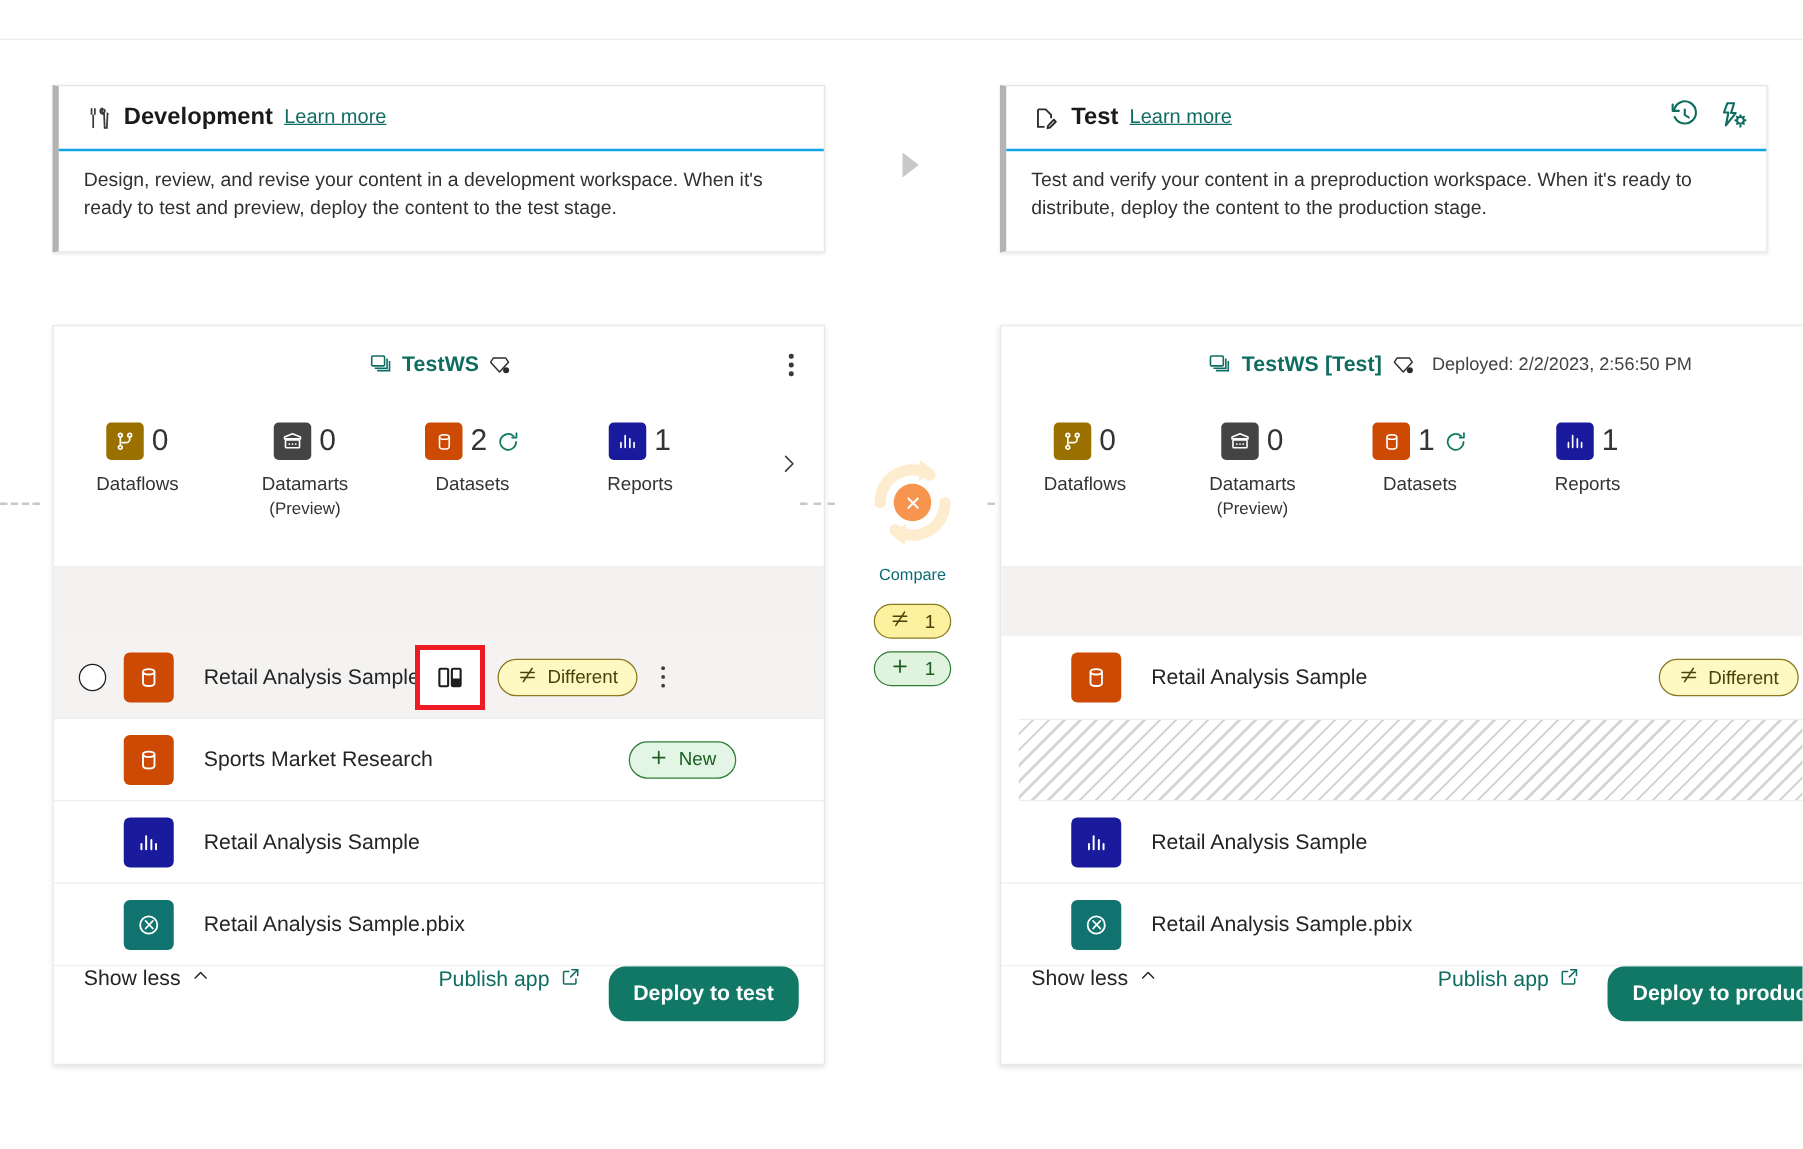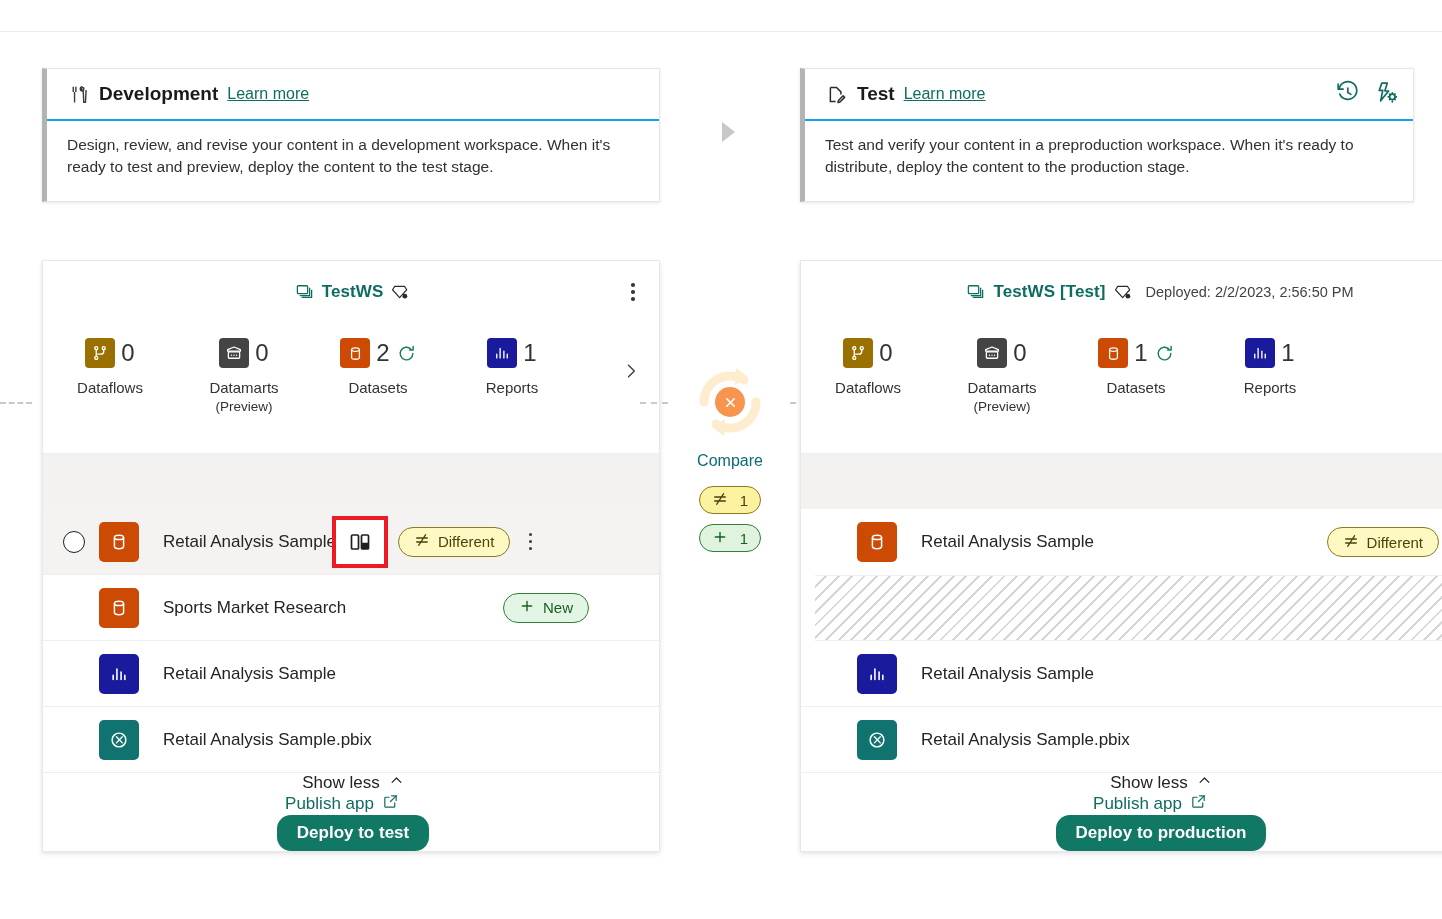--- a/index.html
+++ b/index.html
@@ -124,21 +124,21 @@
   .pill.new{ background:#e3f5e4; border:1px solid #2f7d36; color:#1b5e20; }
   .row-kebab{ margin-left:10px; }
   .striped-row{
     height:66px; margin:0 14px;
     border-bottom:1px solid #eeeeee;
     background-image:repeating-linear-gradient(135deg, #ffffff 0px, #ffffff 7px, #d6d6d6 7px, #d6d6d6 9px);
     border-top:1px solid #eeeeee;
   }
 
   
-  .ws-footer{ height:78px; display:flex; align-items:center; padding:0 20px 0 24px;flex-direction:column; }
+  .ws-footer{ height:78px; display:flex; align-items:flex-start; padding:0 20px 0 24px; }
   .show-less{ font-size:17px; color:#242424; display:flex; align-items:center; gap:9px; cursor:pointer;}
   .footer-spacer{ flex:1; }
   .publish-app{
     font-size:17px; color:#0f6c61; display:flex; align-items:center; gap:8px; cursor:pointer; margin-right:22px;
   }
   .deploy-btn{
     background:#117865; color:#ffffff; font-size:17px; font-weight:bold;
     border:none; height:44px; padding:0 20px; border-radius:14px; cursor:pointer;
     font-family:"Liberation Sans", sans-serif;
   }
@@ -147,21 +147,21 @@
   .compare-col{
     position:absolute; left:663px; top:360px; width:134px;
     display:flex; flex-direction:column; align-items:center;
   }
   .compare-ring{ position:relative; width:84px; height:84px; }
   .compare-x{
     position:absolute; left:50%; top:50%; transform:translate(-50%,-50%);
     width:30px;height:30px;border-radius:50%; background:#f7944d;
     display:flex;align-items:center;justify-content:center;
   }
-  .compare-label{ font-size:16px; color:#0a6b74; margin-top:8px; cursor:pointer; }
+  .compare-label{ font-size:13px; color:#0a6b74; margin-top:8px; cursor:pointer; }
   .compare-pills{ margin-top:16px; display:flex; flex-direction:column; gap:10px; align-items:center;}
   .cpill{
     display:inline-flex;align-items:center;justify-content:center;gap:12px;
     width:62px;height:28px;border-radius:15px;font-size:15px;
   }
   .cpill.diff{ background:#fbf19f; border:1px solid #8a7a20; color:#4a4209;}
   .cpill.new { background:#dff3df; border:1px solid #2f7d36; color:#1b5e20;}
 
   .dash-left{
     position:absolute; left:640px; top:402px; width:28px; height:0;

